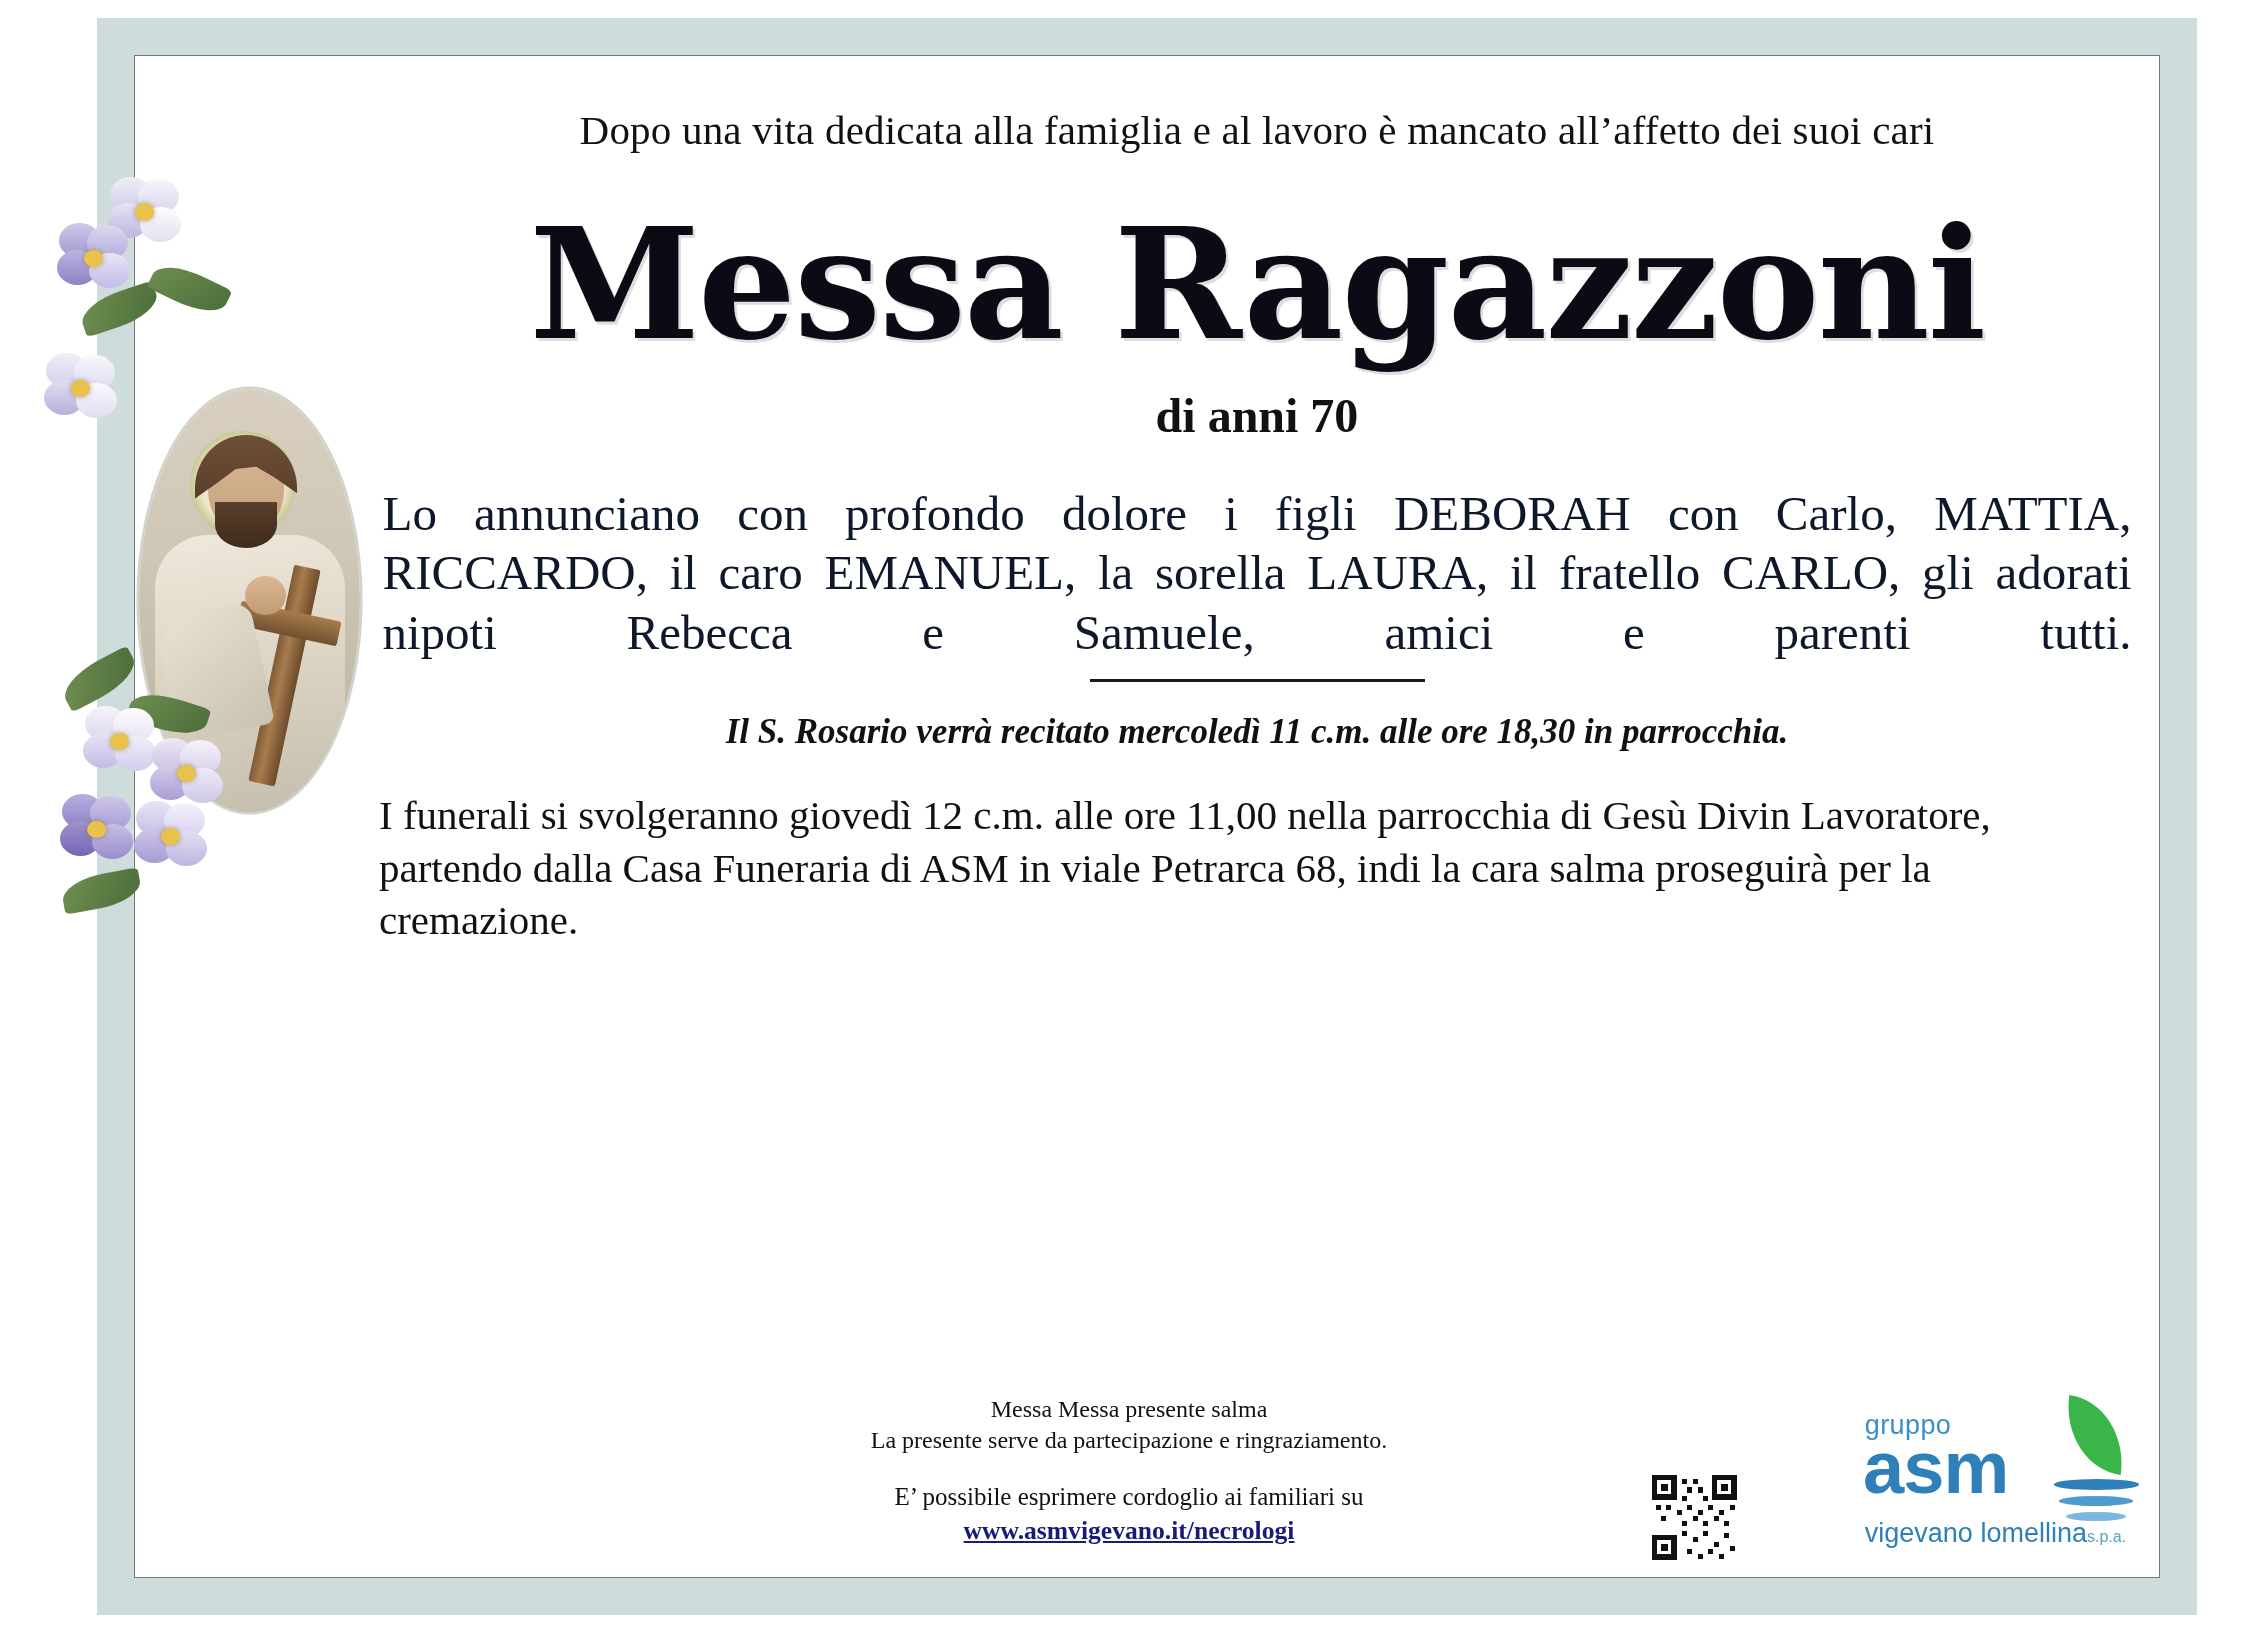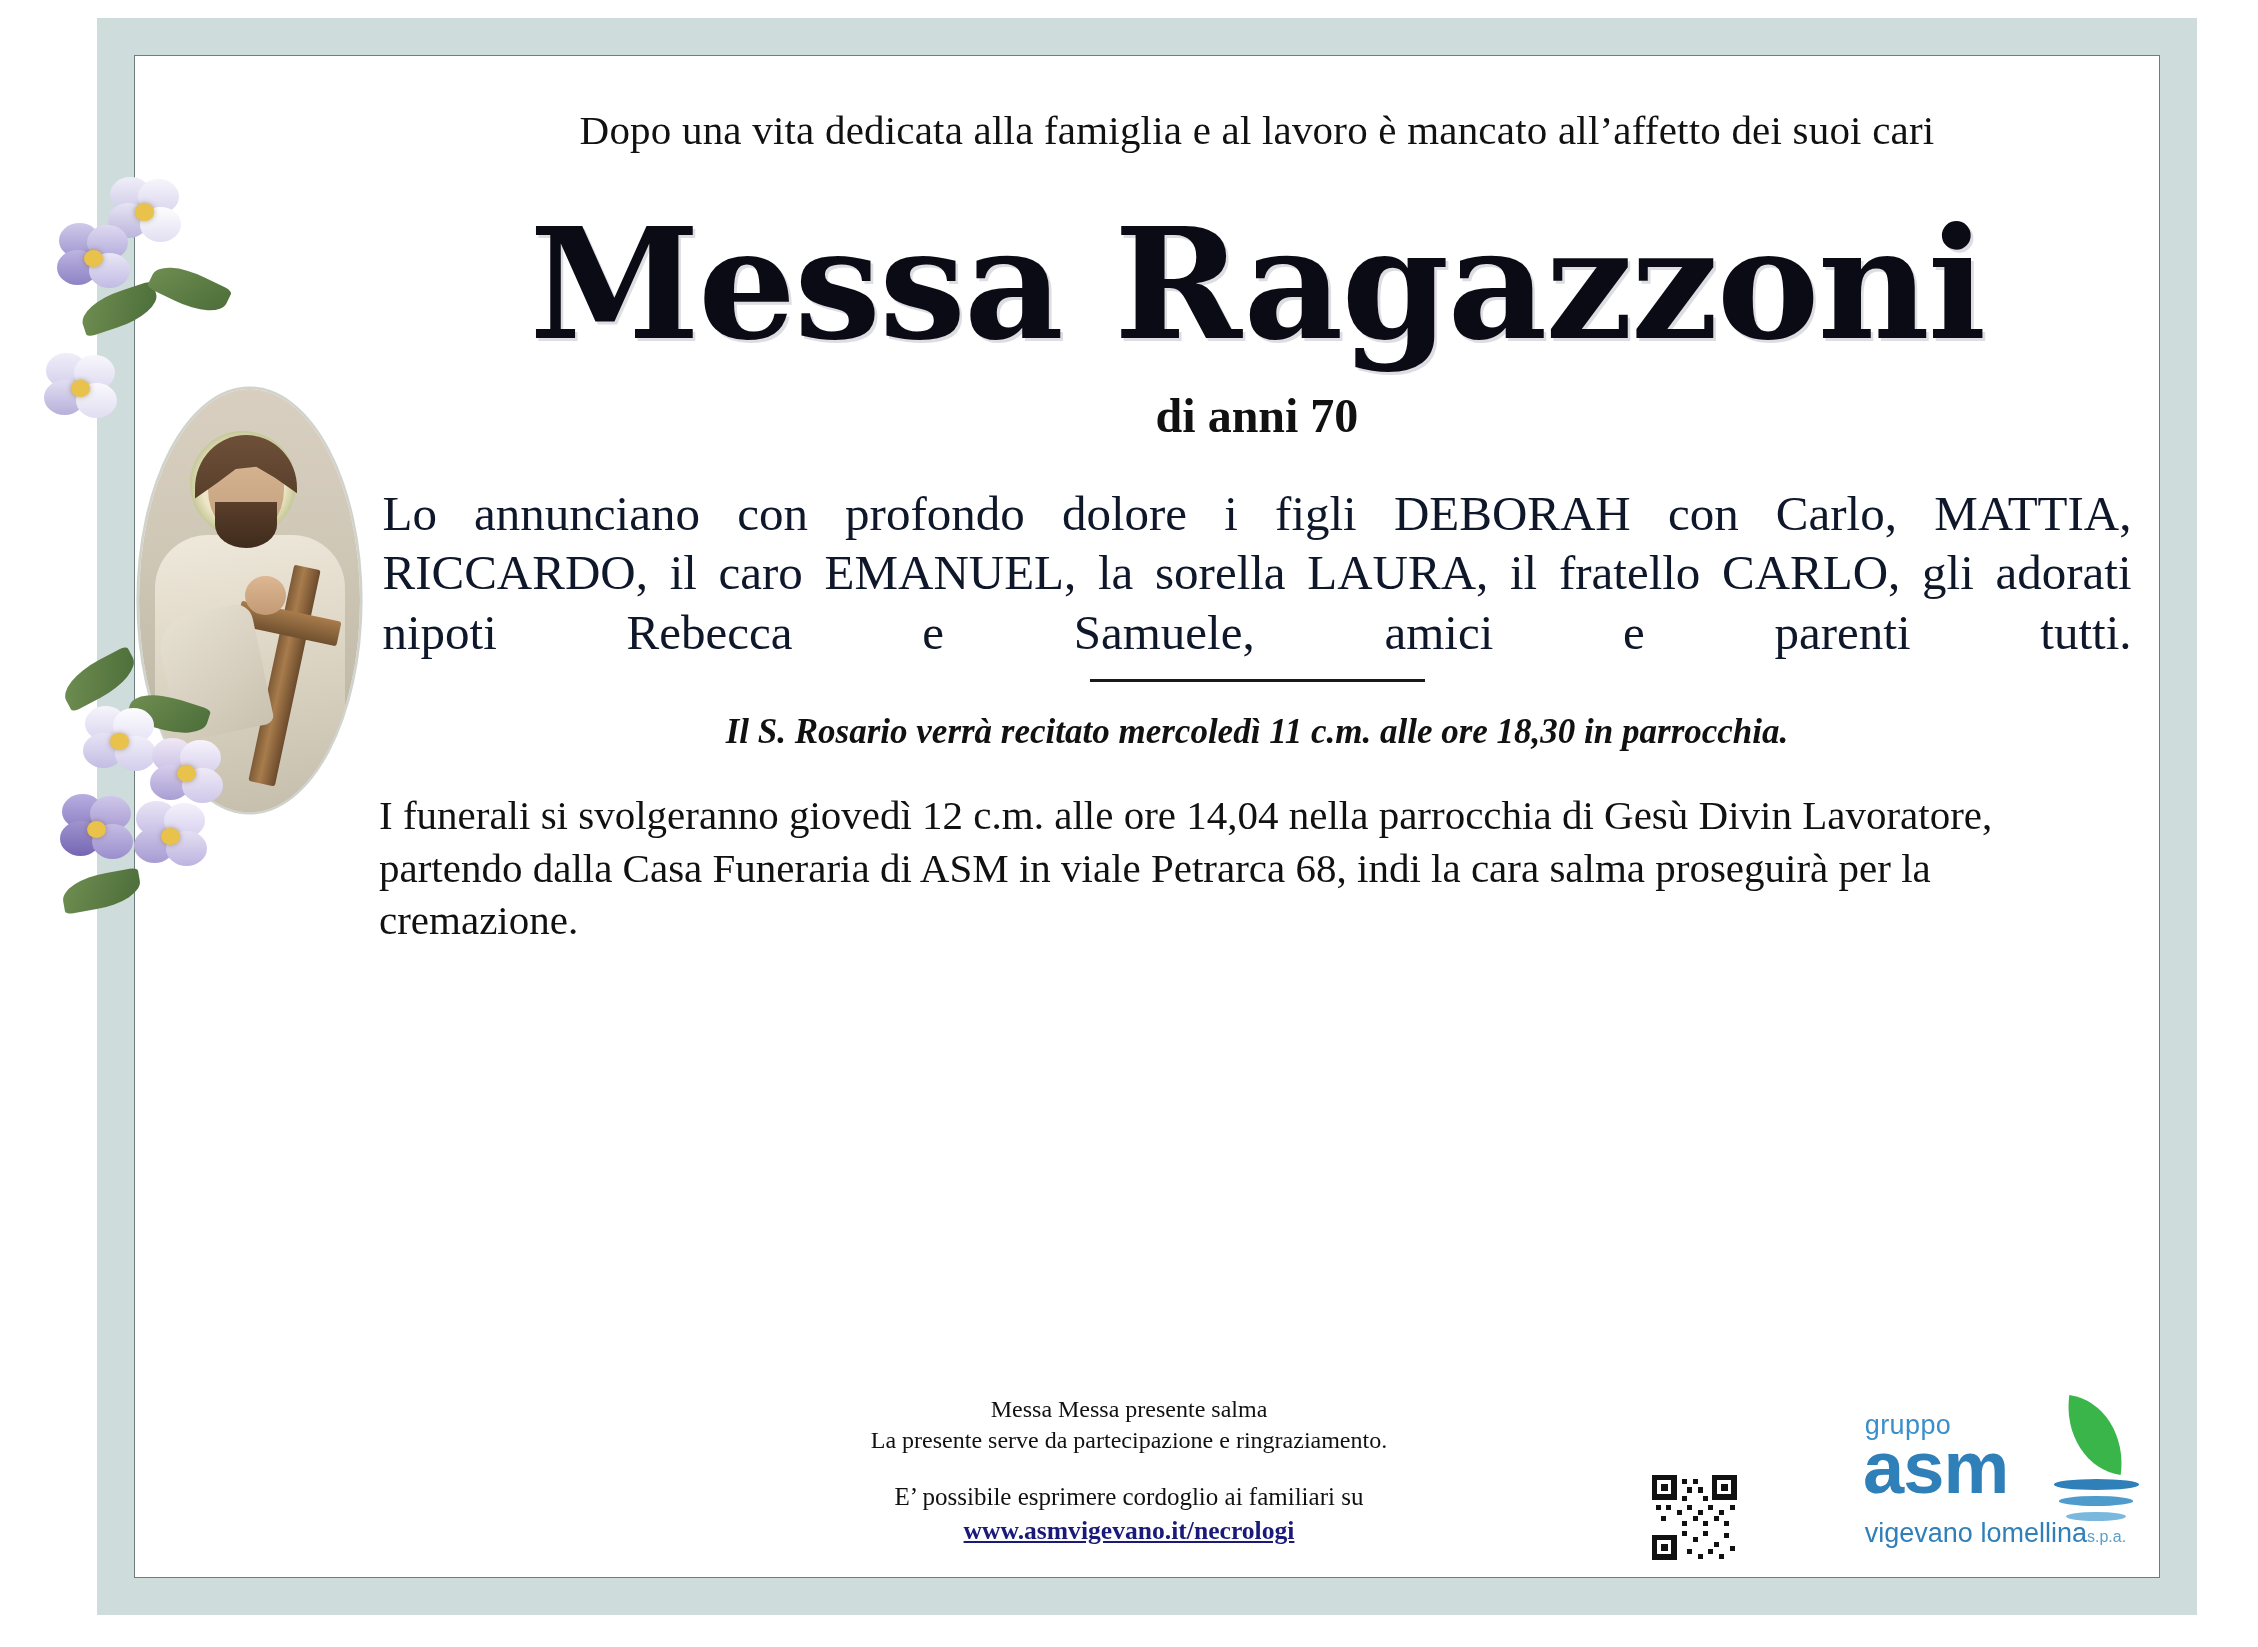--- a/index.html
+++ b/index.html
@@ -473,21 +473,21 @@
     <div class="leaf" style="left:8.8px; top:706px; transform:rotate(-10deg);"></div>
   </div>
 
   <div class="content">
     <div class="lead">Dopo una vita dedicata alla famiglia e al lavoro è mancato all’affetto dei suoi cari</div>
     <div class="name">Messa Ragazzoni</div>
     <div class="age">di anni 70</div>
     <div class="announce">Lo annunciano con profondo dolore i figli DEBORAH con Carlo, MATTIA, RICCARDO, il caro EMANUEL, la sorella LAURA, il fratello CARLO, gli adorati nipoti Rebecca e Samuele, amici e parenti tutti.</div>
     <div class="rule"></div>
     <div class="rosario">Il S. Rosario verrà recitato mercoledì 11 c.m. alle ore 18,30 in parrocchia.</div>
-    <div class="funerali">I funerali si svolgeranno giovedì 12 c.m. alle ore 14,04 nella parrocchia di Gesù Divin Lavoratore, partendo dalla Casa Funeraria di ASM in viale Petrarca 68, indi la cara salma proseguirà per la cremazione.</div>
+    <div class="funerali">I funerali si svolgeranno giovedì 12 c.m. alle ore 11,00 nella parrocchia di Gesù Divin Lavoratore, partendo dalla Casa Funeraria di ASM in viale Petrarca 68, indi la cara salma proseguirà per la cremazione.</div>
   </div>
 
   <div class="footer-center">
     <div class="messa">Messa Messa presente  salma</div>
     <div class="partecipazione">La presente serve da partecipazione e ringraziamento.</div>
     <div class="cordoglio">E’ possibile esprimere cordoglio ai familiari su</div>
     <div class="site">www.asmvigevano.it/necrologi</div>
   </div>
 
 

